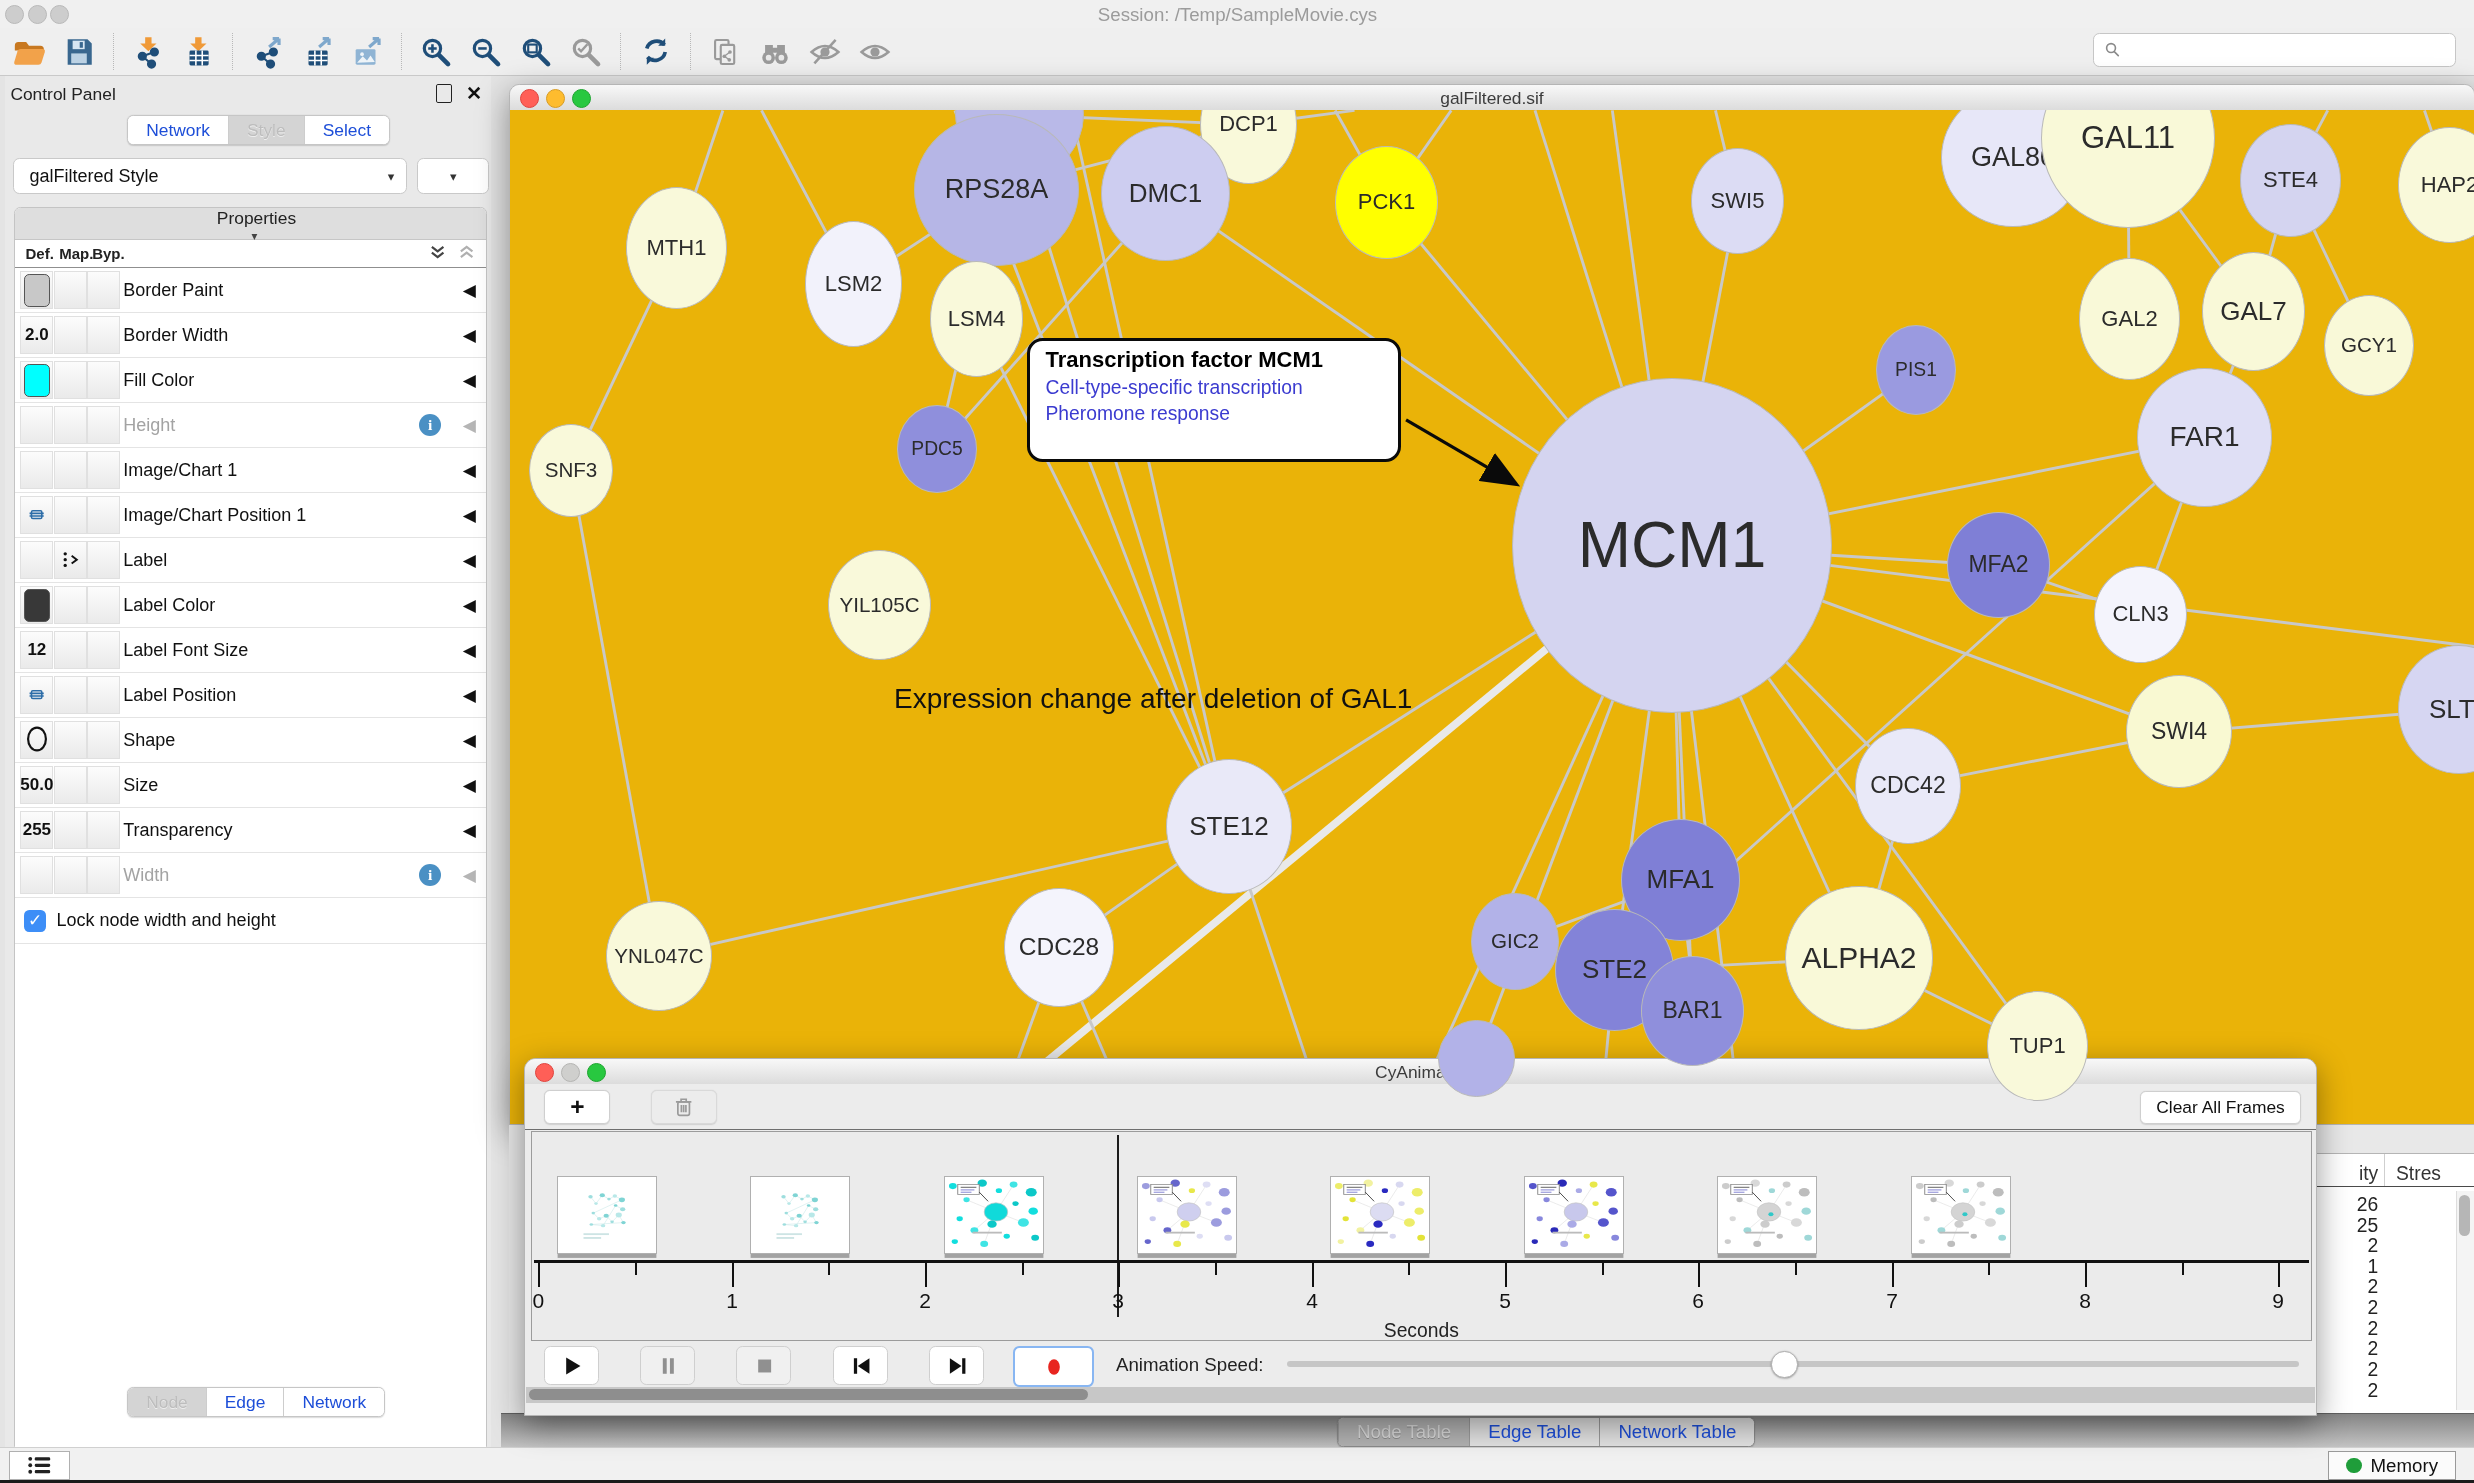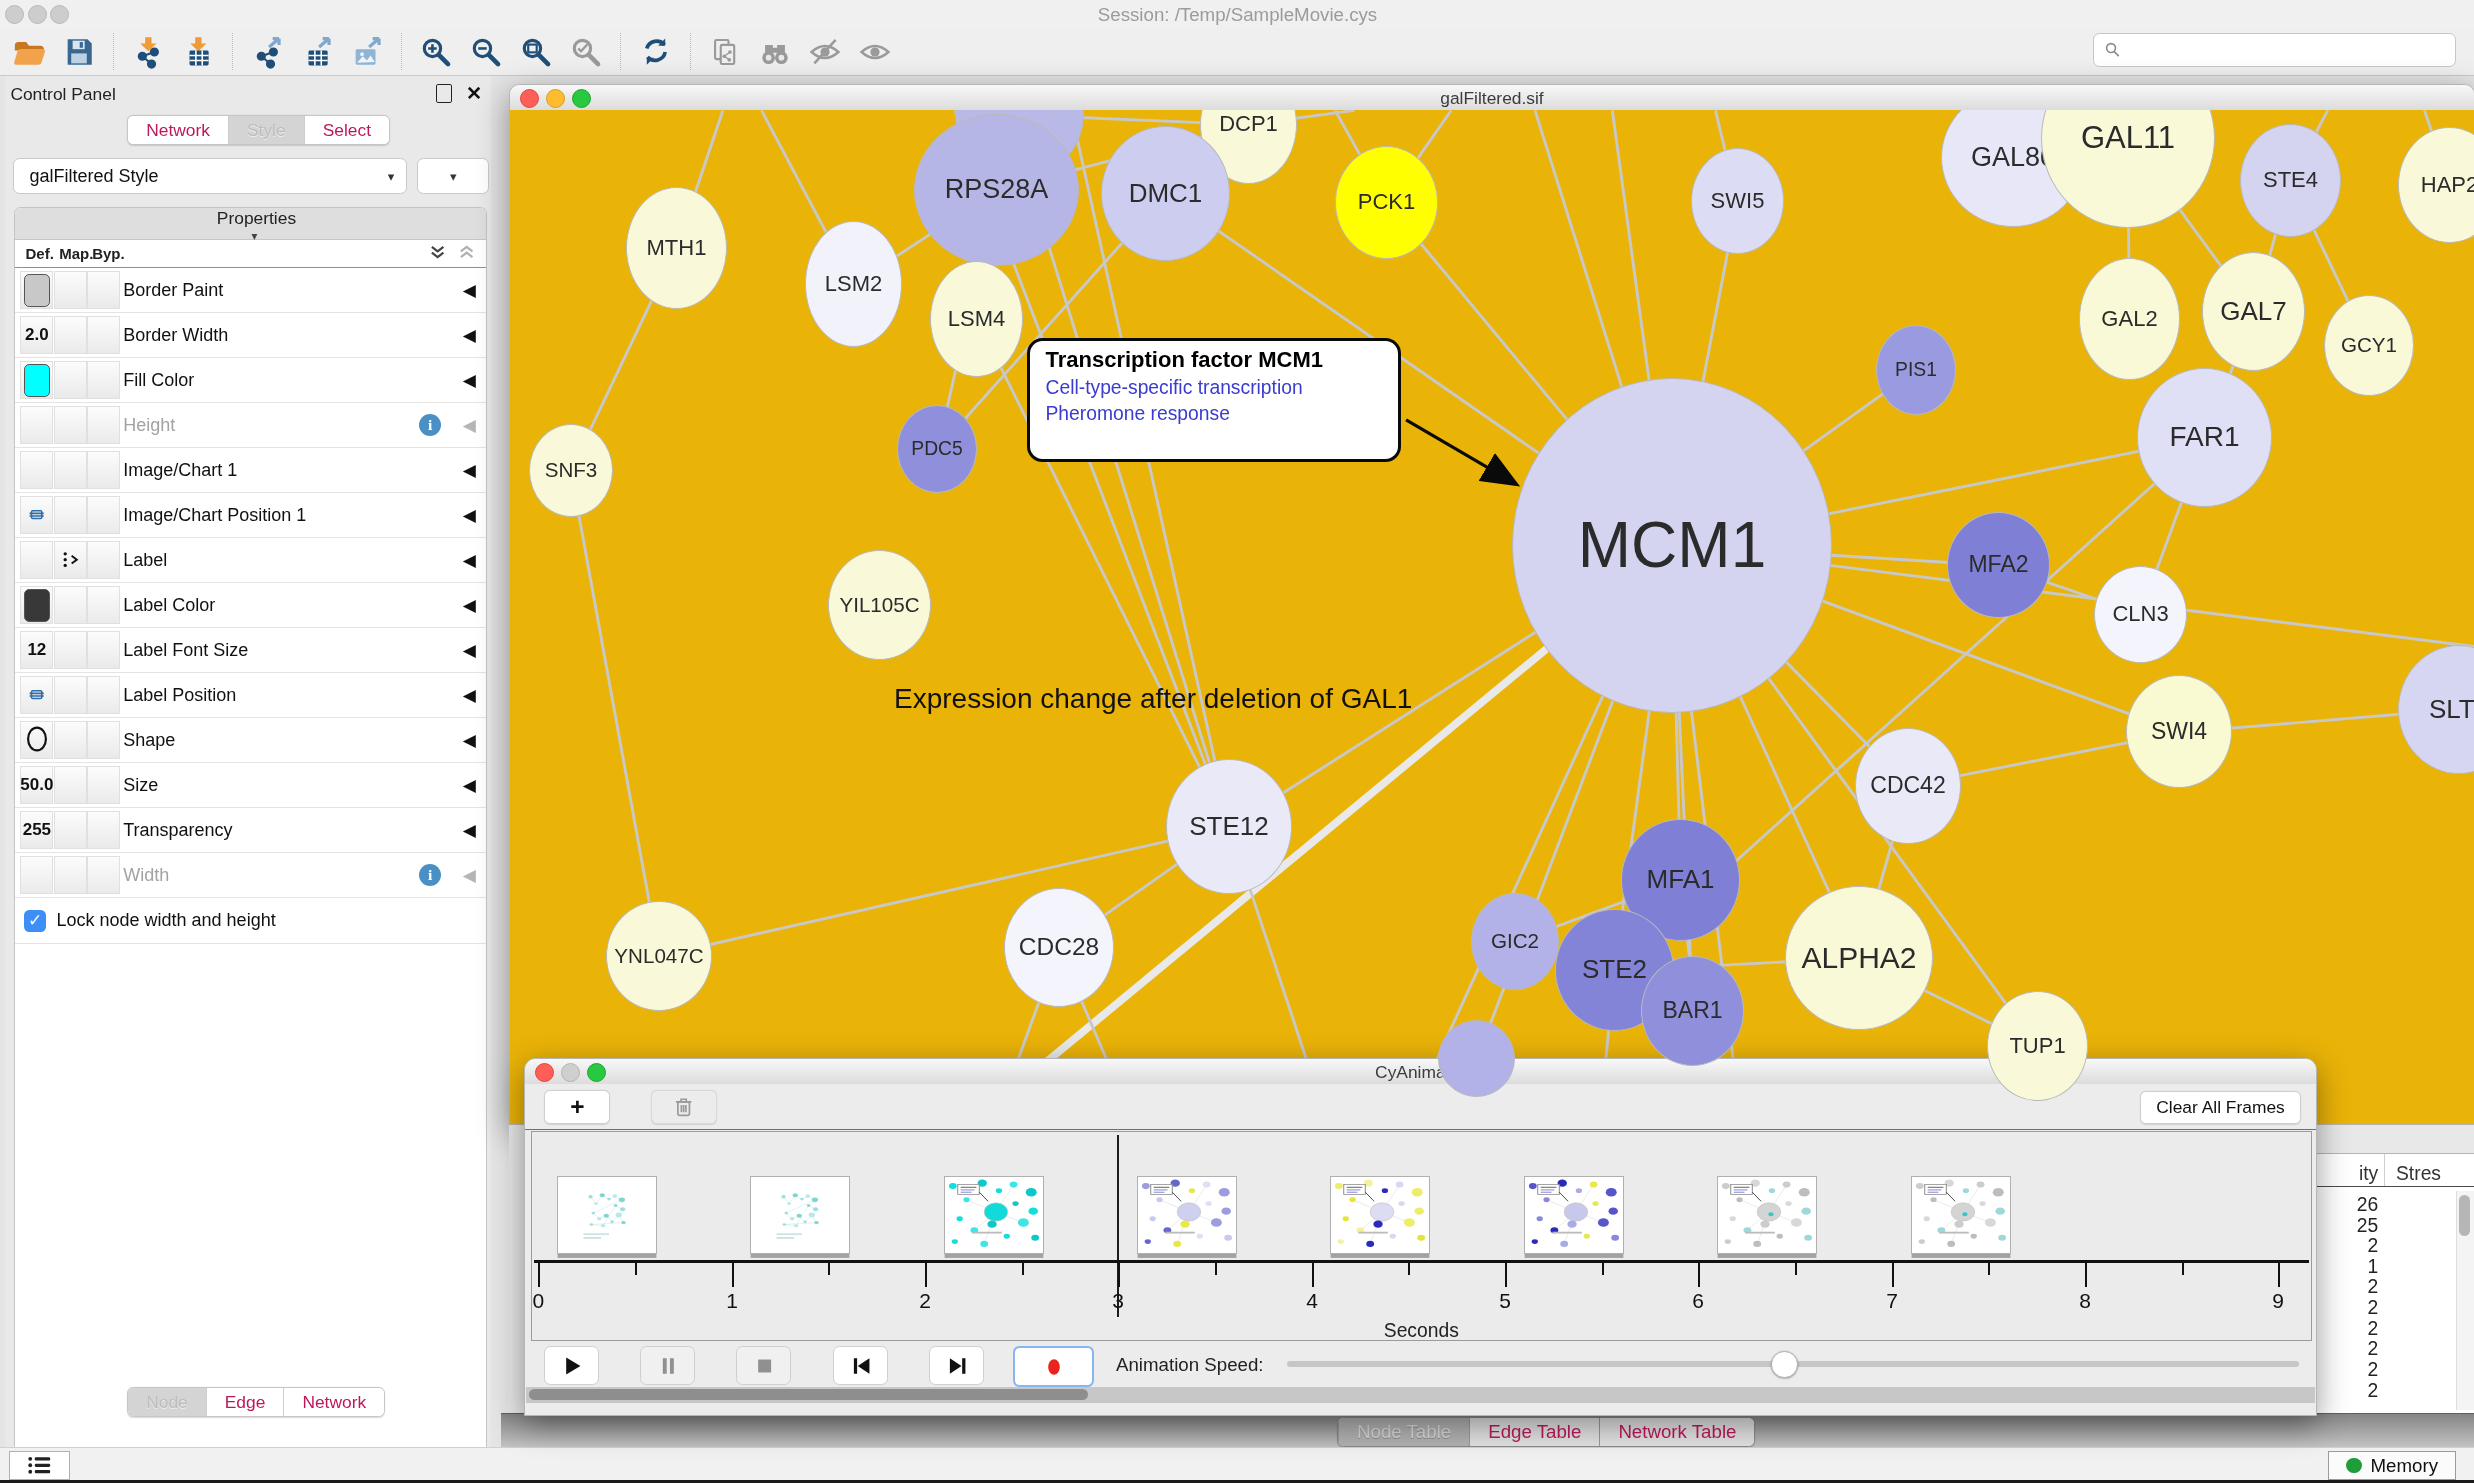--- a/index.html
+++ b/index.html
@@ -23,21 +23,21 @@
   #search-box svg{width:19.3px;height:19.3px;margin:0 6.4px 0 9px;}
   #search-input{border:none;outline:none;flex:1;font-size:18px;background:transparent;height:26px;}
   
   #control-panel{left:5.2px;top:76px;width:486px;height:1371px;background:#e9e9e9;}
   #cp-title{left:5.2px;top:7.7px;font-size:17.4px;color:#222;}
   .win-mini-icons{position:absolute;right:9px;top:7.7px;display:flex;gap:14px;align-items:center;}
   .float-icon{width:14px;height:17px;border:1.9px solid #222;border-radius:1.9px;}
   .close-icon{font-size:19.3px;color:#111;font-weight:bold;line-height:17px;}
   .seg{position:absolute;display:inline-flex;border:1.3px solid #c6c6c6;border-radius:6.4px;overflow:hidden;
        background:#fff;box-shadow:0 0.6px 1.3px rgba(0,0,0,.15);}
-  .seg .seg-item{padding:0 18px;height:28px;display:flex;align-items:center;font-size:17.4px;color:#be185d;
+  .seg .seg-item{padding:0 18px;height:28px;display:flex;align-items:center;font-size:17.4px;color:#1d4ed8;
        border-left:1.3px solid #cdcdcd;background:#fff;}
   .seg .seg-item:first-child{border-left:none;}
   .seg .seg-item.selected{background:#d4d4d4;color:#bdbdbd;text-shadow:0 0.6px 0 #eee;}
   .combo{position:absolute;background:#fff;border:1.3px solid #c9c9c9;border-radius:6.4px;display:flex;
          align-items:center;font-size:18px;color:#111;}
   .combo .arrow{margin-left:auto;margin-right:11.6px;font-size:13px;color:#333;}
   #props-box{left:9px;top:131px;width:473px;height:1246px;background:#fff;border:1.3px solid #c4c4c4;
              border-radius:6.4px;box-sizing:border-box;overflow:hidden;}
   #props-header{position:relative;height:31px;background:#dedede;border-bottom:1.3px solid #c6c6c6;
                 display:flex;align-items:center;flex-direction:column;}

